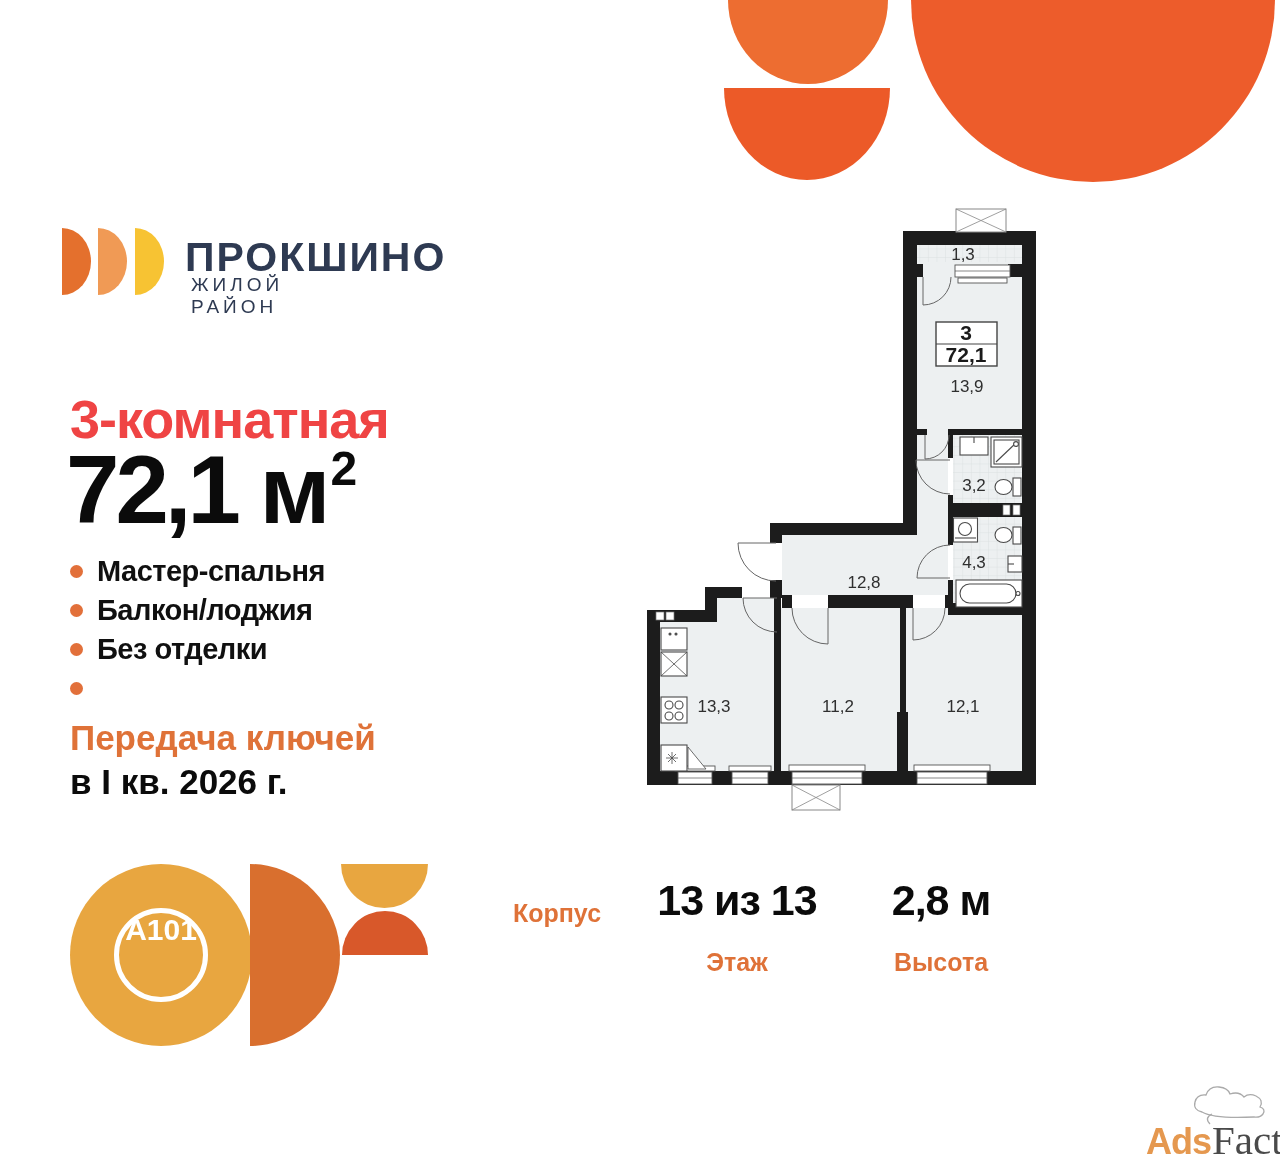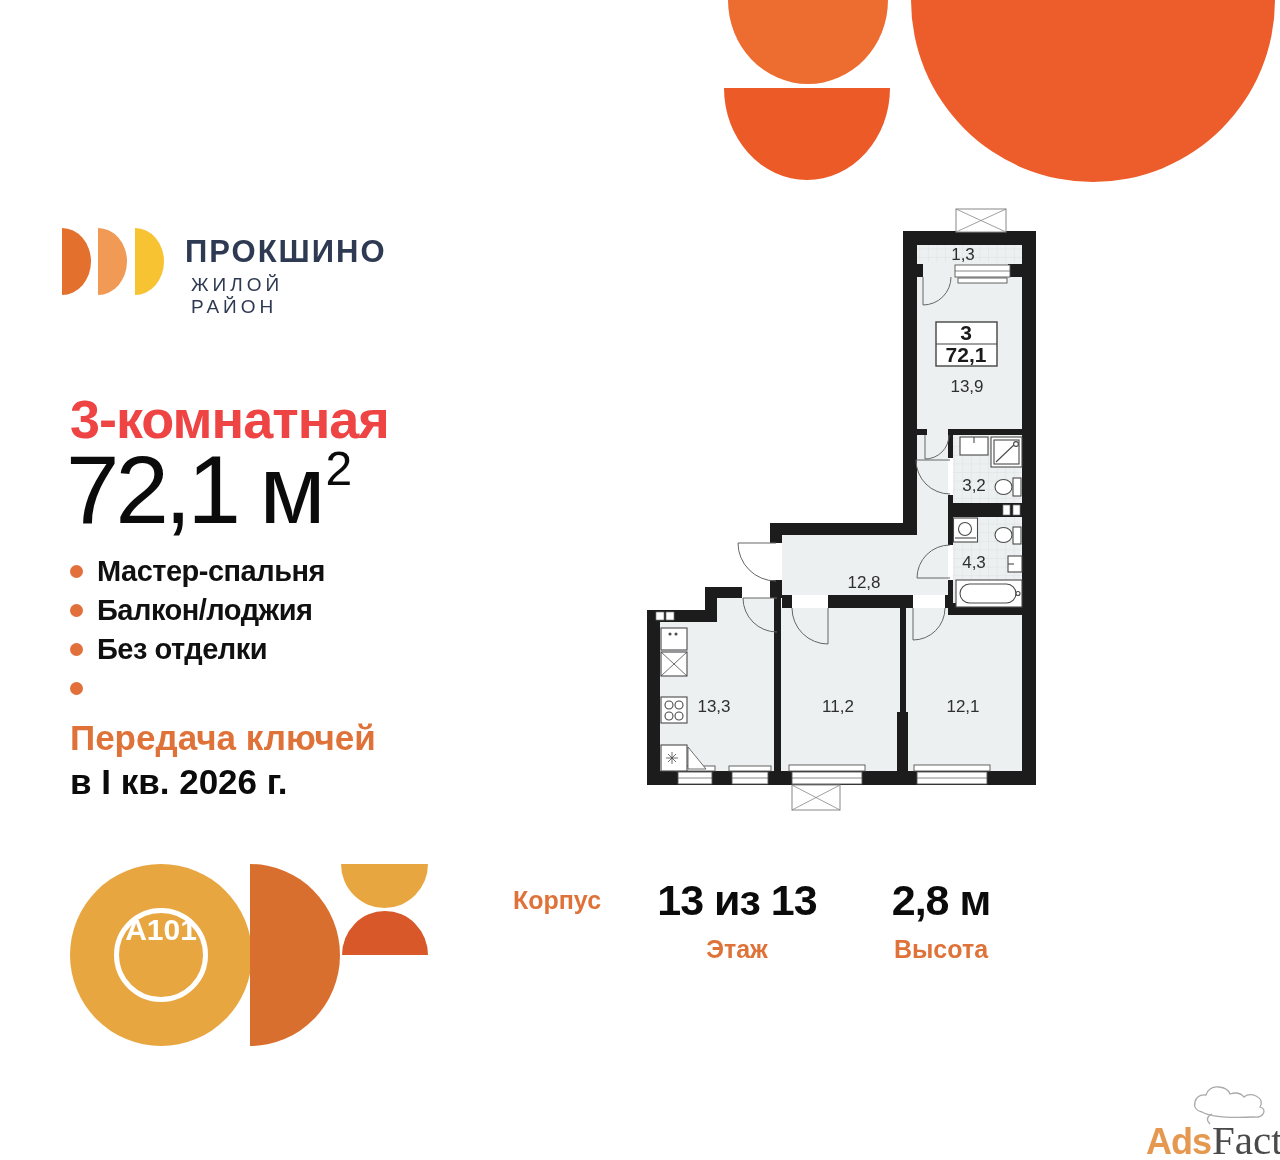--- a/index.html
+++ b/index.html
@@ -12,26 +12,26 @@
     border-radius:0 0 50% 50% / 0 0 100% 100%;}
   .semi-down-sm2{left:724px;top:88px;width:166px;height:92px;background:#EC5A28;
     border-radius:0 0 50% 50% / 0 0 100% 100%;}
   .big-circle{left:911px;top:-182px;width:364px;height:364px;background:#ED5C2B;border-radius:50%;}
 
   
   .logo-d{top:228px;width:29px;height:67px;border-radius:0 100% 100% 0 / 0 50% 50% 0;}
   .logo-d1{left:62px;background:#E4702D;}
   .logo-d2{left:98px;background:#F09A55;}
   .logo-d3{left:135px;background:#F7C333;}
-  .brand-name{left:185px;top:234px;font-size:31px;font-weight:700;letter-spacing:2px;color:#2E3A52;}
+  .brand-name{left:185px;top:234px;font-size:41px;font-weight:700;letter-spacing:2px;color:#2E3A52;}
   .brand-tagline{left:191px;top:274px;font-size:19px;font-weight:500;letter-spacing:4px;color:#2E3A52;}
 
   
   .title{left:70px;top:388px;font-size:54px;font-weight:800;letter-spacing:-1px;color:#ef4444;}
-  .area-row{left:66px;top:442px;color:#0b0b0b;font-weight:400;font-size:96px;letter-spacing:-4px;line-height:1;}
+  .area-row{left:66px;top:442px;color:#0b0b0b;font-weight:700;font-size:96px;letter-spacing:-4px;line-height:1;}
   .area-sup{font-size:48px;vertical-align:38px;letter-spacing:0;margin-left:4px;}
   .features{left:70px;top:552px;}
   .feature{display:flex;align-items:center;height:39px;}
   .dot{width:13px;height:13px;border-radius:50%;background:#E2703A;margin-right:14px;flex:0 0 auto;}
   .feature span.txt{font-size:29px;font-weight:600;color:#101010;letter-spacing:-0.5px;}
   .handover1{left:70px;top:718px;font-size:35px;font-weight:700;color:#DF7238;}
   .handover2{left:70px;top:762px;font-size:35px;font-weight:800;color:#0b0b0b;}
 
   
   .a101-circle{left:70px;top:864px;width:182px;height:182px;border-radius:50%;background:#E8A640;
@@ -42,21 +42,21 @@
   .a101-d{left:250px;top:864px;width:90px;height:182px;background:#D96F2E;
     border-radius:0 100% 100% 0 / 0 50% 50% 0;}
   .a101-bowl-down{left:341px;top:864px;width:87px;height:44px;background:#E8A640;
     border-radius:0 0 50% 50% / 0 0 100% 100%;}
   .a101-bowl-up{left:342px;top:911px;width:86px;height:44px;background:#D8582A;
     border-radius:50% 50% 0 0 / 100% 100% 0 0;}
 
   
   .detail-col{transform:translateX(-50%);text-align:center;}
   .detail-value{font-size:43px;font-weight:800;color:#0b0b0b;letter-spacing:-1px;white-space:nowrap;}
-  .detail-label{font-size:25px;font-weight:600;color:#DF7238;margin-top:10px;}
+  .detail-label{font-size:25px;font-weight:600;color:#DF7238;margin-top:23px;}
 
   
   .wm{left:1146px;top:1116px;display:flex;align-items:baseline;}
   .wm-ads{font-size:36px;font-weight:700;color:#E5984F;letter-spacing:-1px;}
   .wm-factory{font-family:"Liberation Serif","DejaVu Serif",serif;font-size:41px;color:#4a4a4a;margin-left:1px;}
 
   svg text{font-family:"Liberation Sans","DejaVu Sans",sans-serif;}
 </style>
 </head>
 <body>

